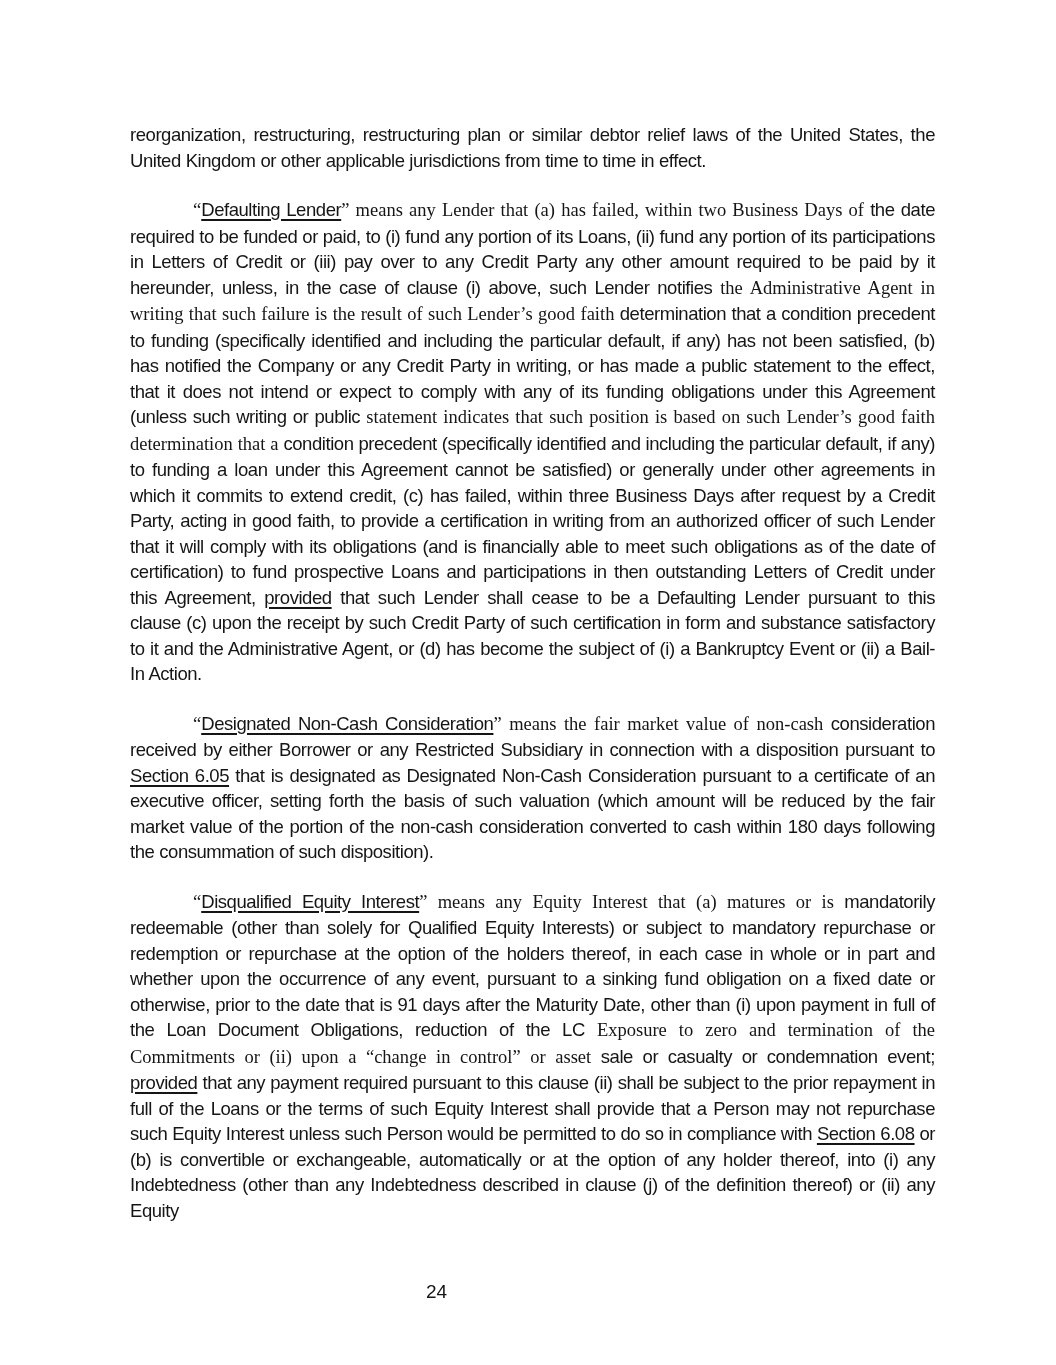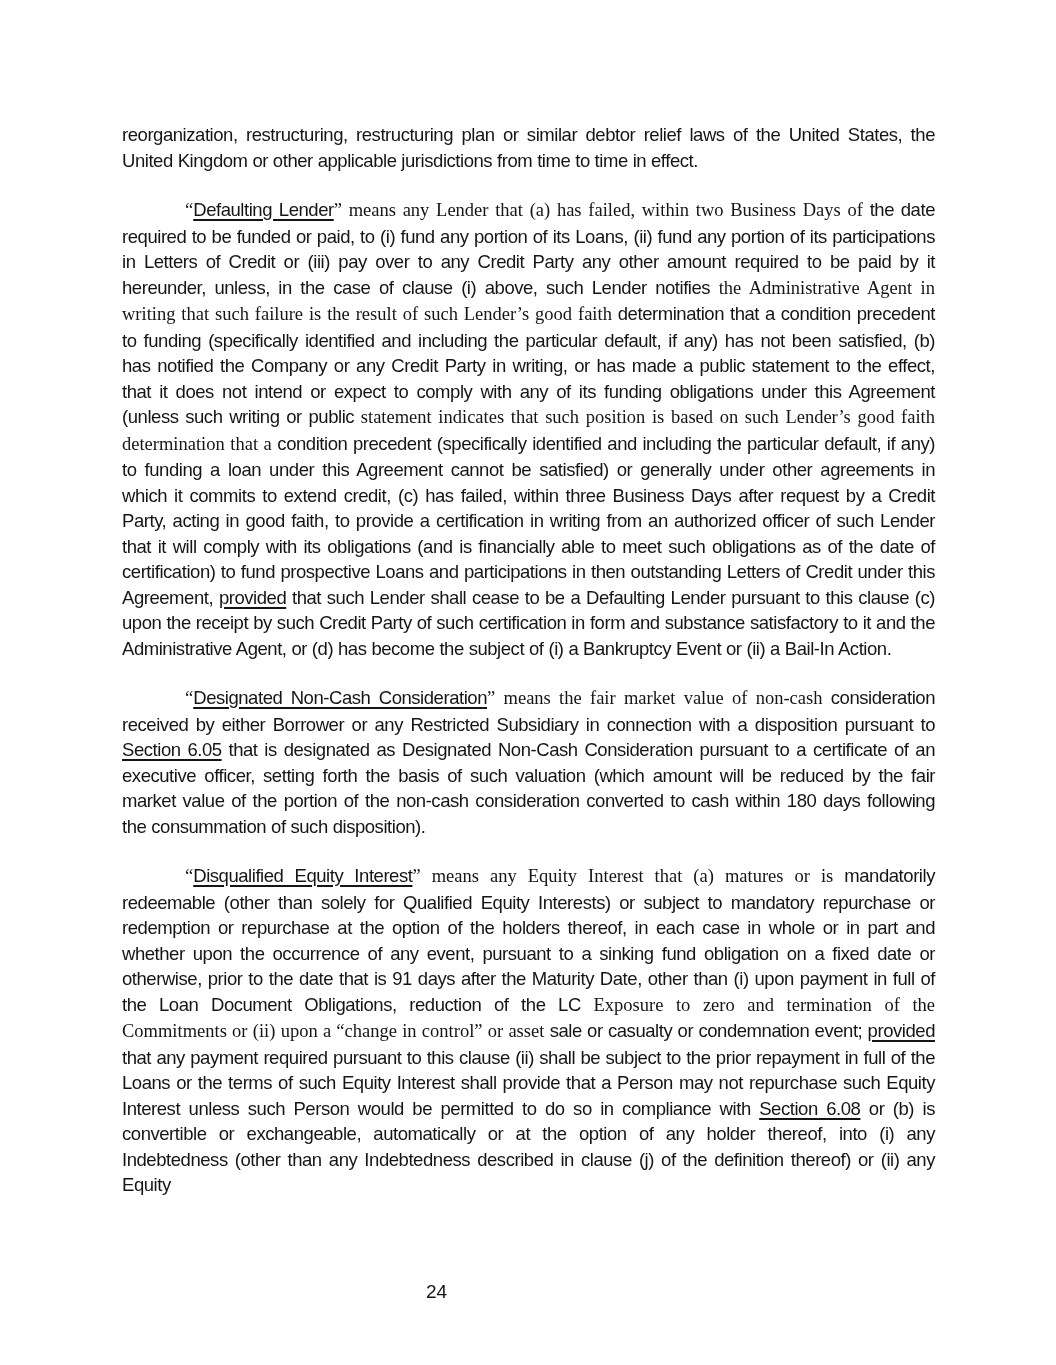--- a/index.html
+++ b/index.html
@@ -12,21 +12,21 @@
     position: relative;
     overflow: hidden;
   }
   .page {
     position: absolute;
     inset: 0;
     box-sizing: border-box;
     padding: 122px 121px 0 122px;
   }
   .body-text p.para {
-    margin: 0 0 24px 0;
+    margin: 0 0 24px 8px;
     font-size: 18.5px;
     line-height: 25.5px;
     letter-spacing: -0.45px;
     word-spacing: 0.2px;
     text-align: justify;
   }
   .body-text p.para.indent { text-indent: 63px; }
   .serif {
     font-family: "Liberation Serif", serif;
     letter-spacing: 0;

